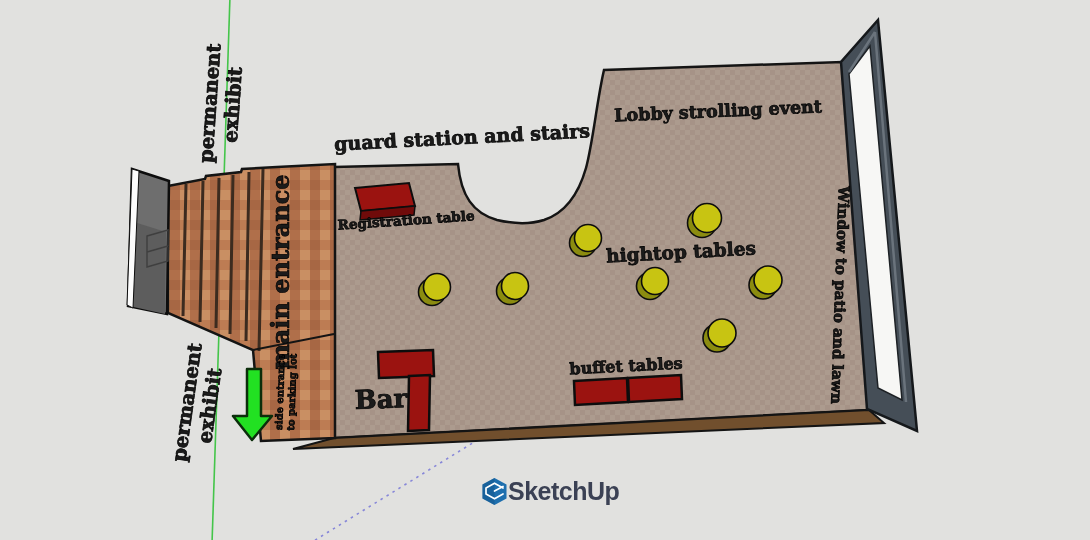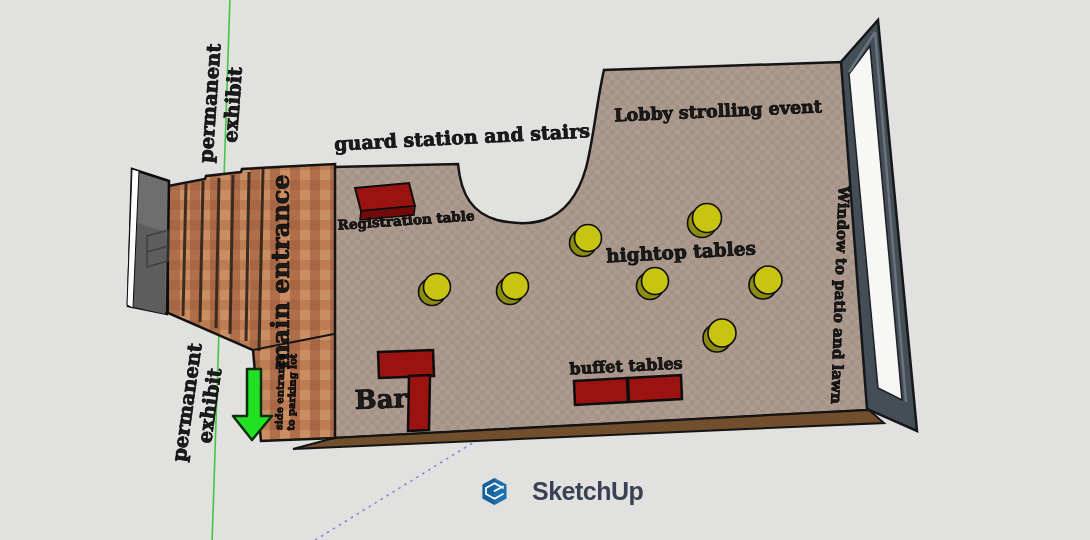--- a/index.html
+++ b/index.html
@@ -26,21 +26,21 @@
   .lbl-bar         { left:381px; top:399px; font-size:26px;   transform:translate(-50%,-50%) rotate(-2deg); }
   .lbl-main-entrance{ left:280px; top:272px; font-size:24px;  transform:translate(-50%,-50%) rotate(-90deg); }
   .lbl-side-entrance{ left:286px; top:392px; font-size:10px;  transform:translate(-50%,-50%) rotate(-88deg); }
   .lbl-window      { left:840px; top:295px; font-size:15px;   transform:translate(-50%,-50%) rotate(92deg); }
   .lbl-perm-top    { left:222px; top:104px; font-size:19.5px; transform:translate(-50%,-50%) rotate(-86deg); }
   .lbl-perm-bottom { left:199px; top:404px; font-size:19.5px; transform:translate(-50%,-50%) rotate(-82deg); }
 
   
   #watermark{
     position:absolute; left:481px; top:477px; z-index:4;
-    display:flex; align-items:center; gap:24px;
+    display:flex; align-items:center; gap:0;
   }
   #watermark .wm-text{
     font-family:"Liberation Sans", sans-serif;
     font-weight:600; font-size:25px; color:#3b4154; letter-spacing:-0.5px;
   }
 </style>
 </head>
 <body>
 
 <div id="stage">

